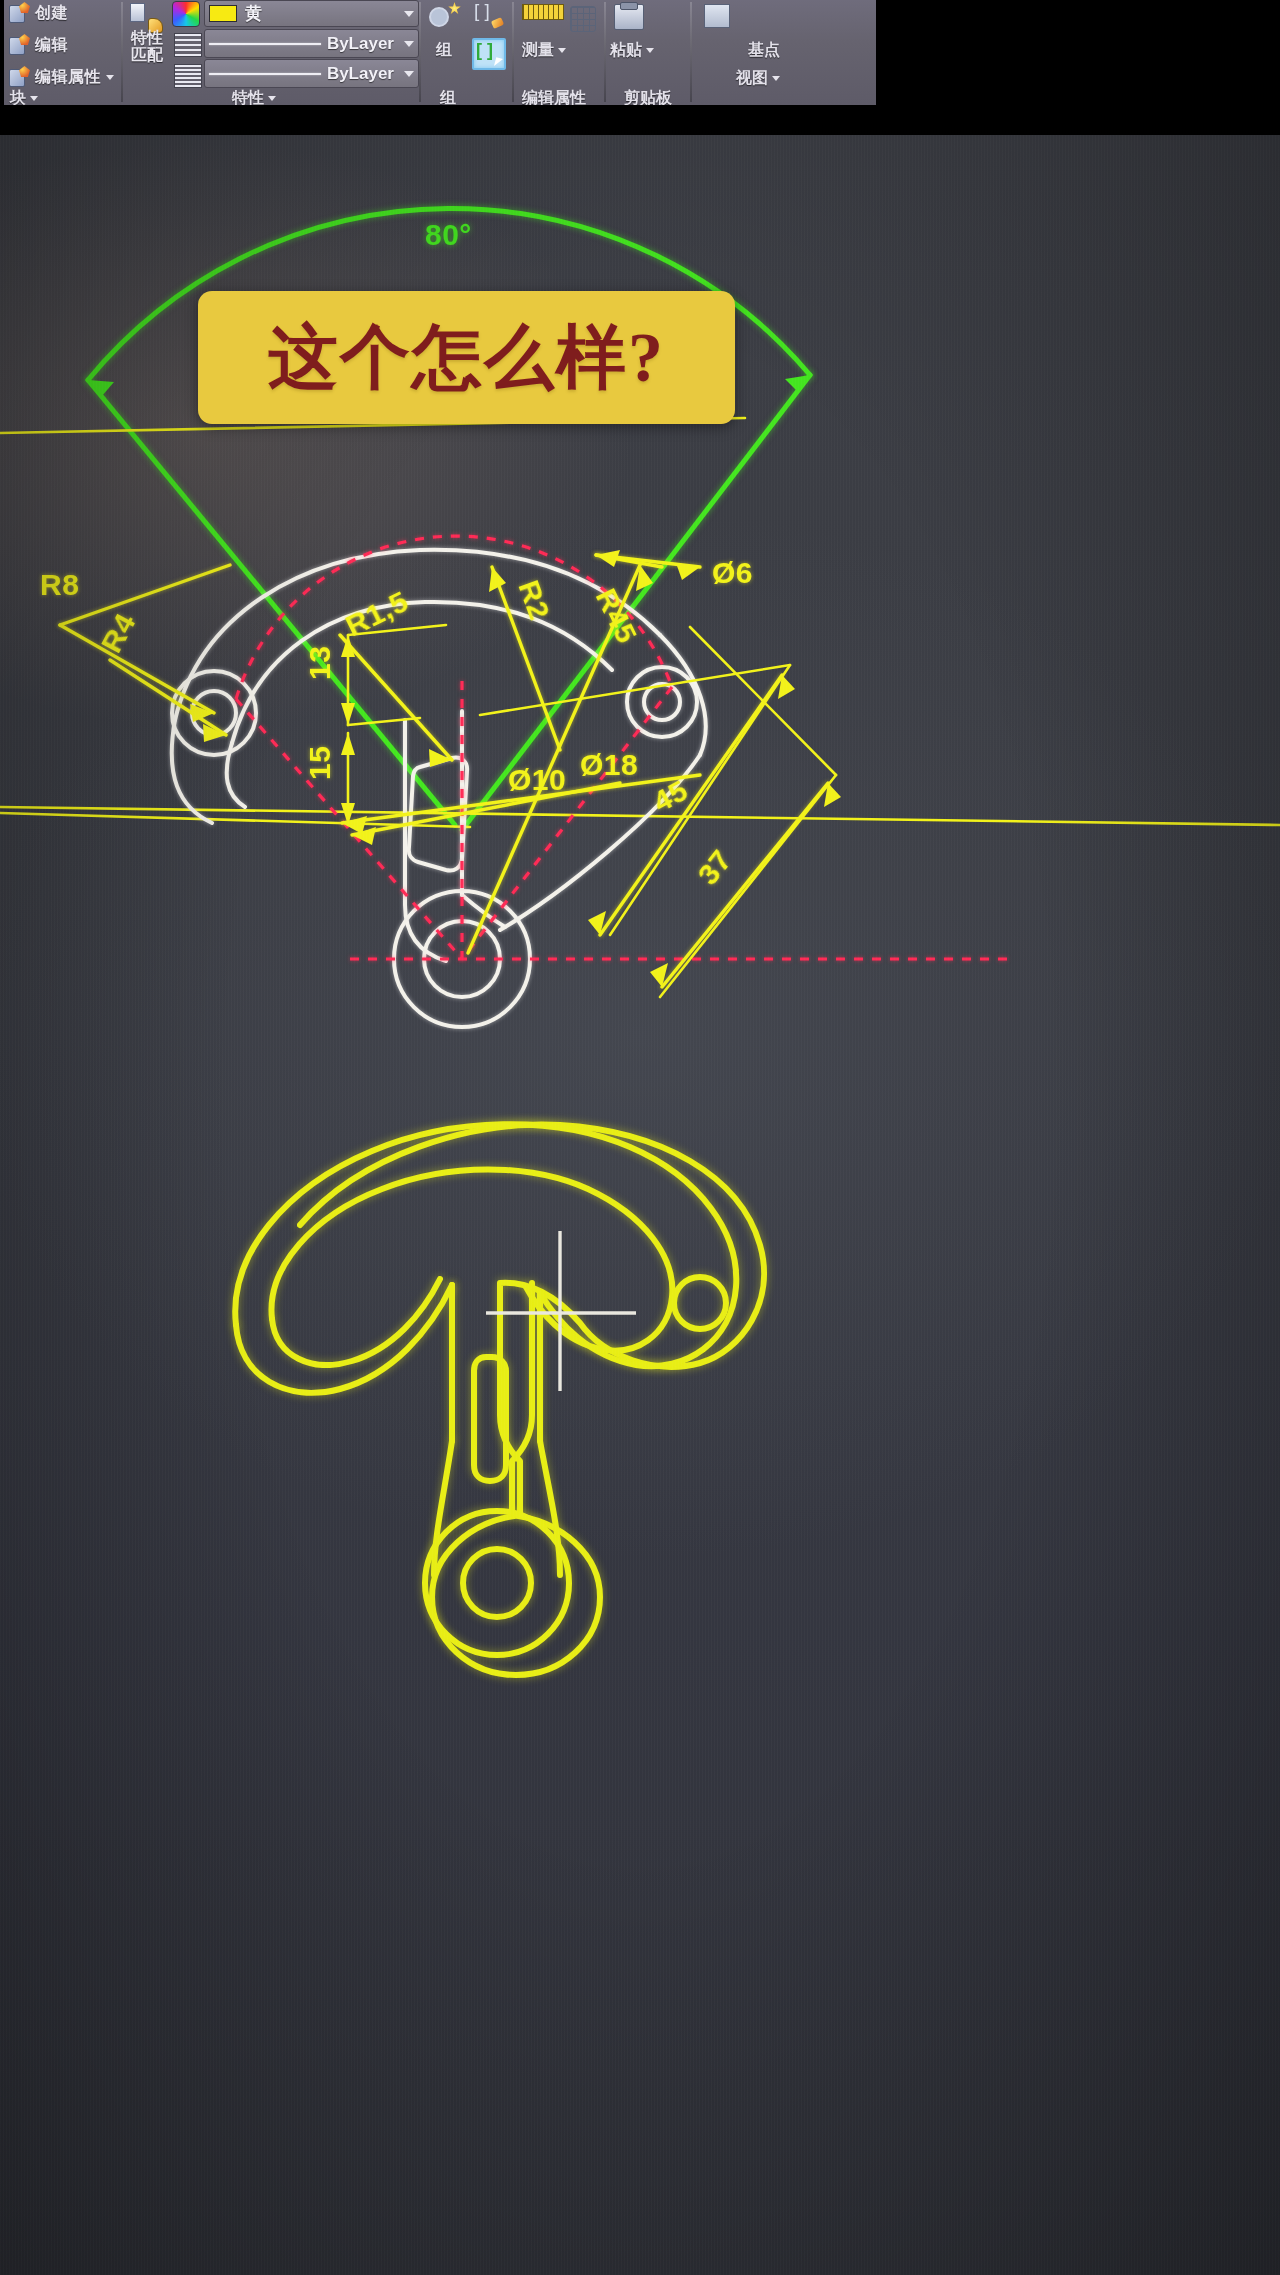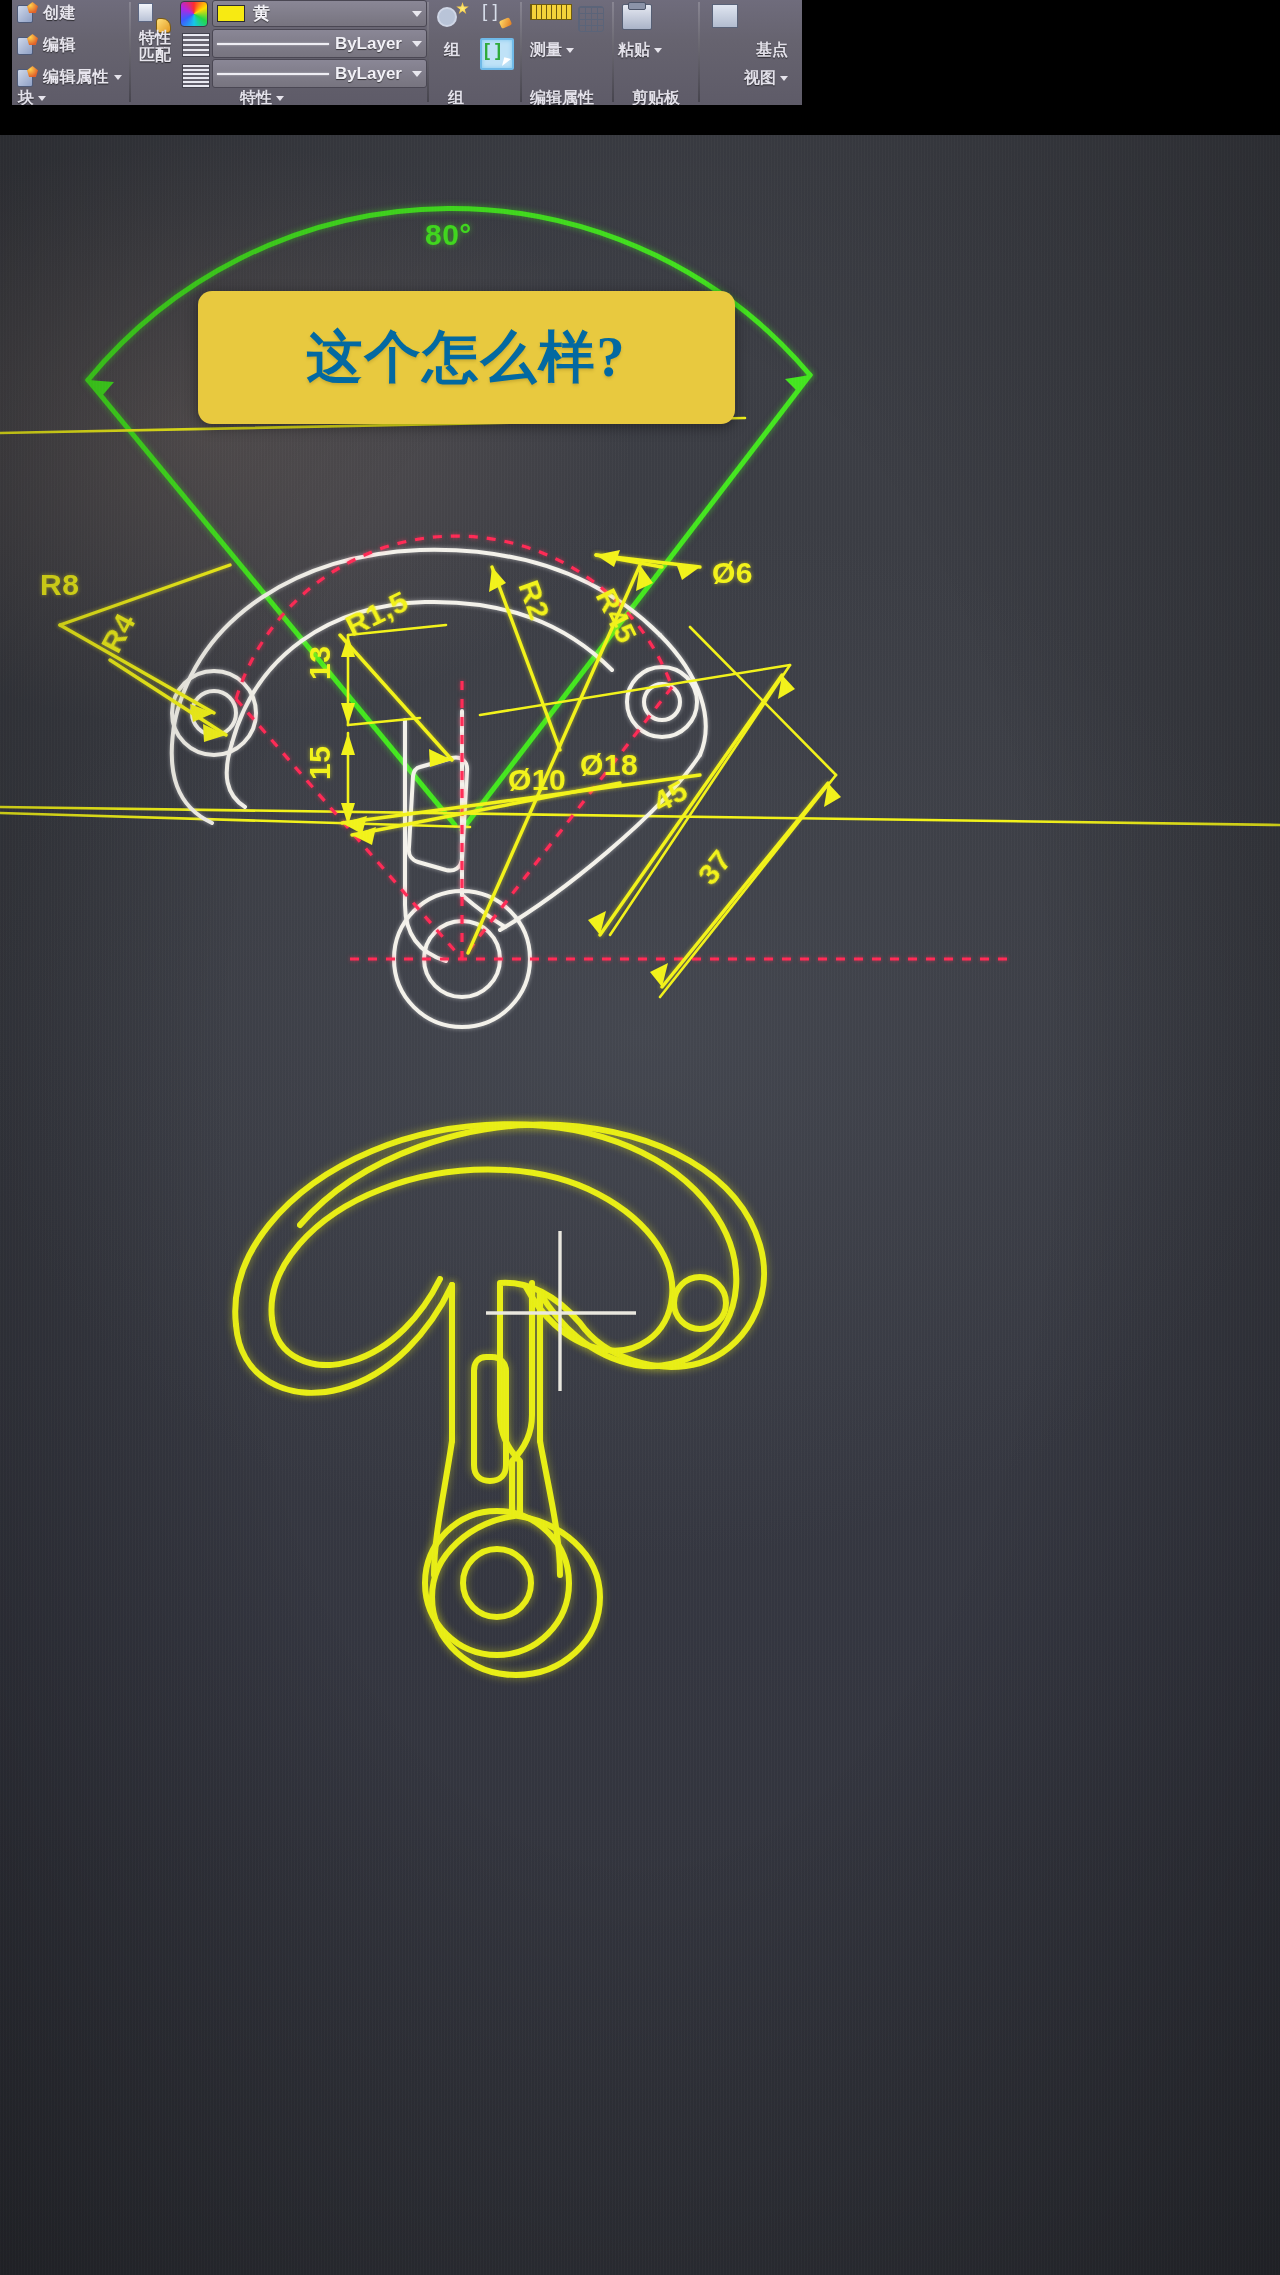--- a/index.html
+++ b/index.html
@@ -1,21 +1,21 @@
 <!DOCTYPE html>
 <html><head>
 <meta charset="utf-8">
 <title>CAD Screen Photo</title>
 <style>
   html,body{margin:0;padding:0;background:#000;}
   body{width:1280px;height:2275px;position:relative;overflow:hidden;
        font-family:"Liberation Sans","DejaVu Sans",sans-serif;}
 
   
-  #ribbon{position:absolute;left:12px;top:0;width:790px;height:105px;
+  #ribbon{position:absolute;left:4px;top:0;width:872px;height:105px;
           background:linear-gradient(180deg,#6f6c7c 0%,#66636f 40%,#5e5b68 100%);
           overflow:hidden;filter:blur(0.35px);}
   #ribbon-shadow{position:absolute;left:0;top:0;width:1280px;height:135px;
           background:linear-gradient(180deg,#15151c 0%,#1b1b22 70%,#23232a 100%);z-index:-1;}
   .rb-sep{position:absolute;top:2px;width:2px;height:100px;
           background:linear-gradient(180deg,rgba(255,255,255,.18),rgba(0,0,0,.25));}
 
   .rb-cmd{position:absolute;display:flex;align-items:center;gap:5px;
           color:#e8e6ee;font-size:16px;font-weight:700;letter-spacing:.5px;
           text-shadow:0 1px 1px rgba(0,0,0,.6);white-space:nowrap;}
@@ -118,21 +118,21 @@
            filter:drop-shadow(0 0 2px rgba(242,242,26,.55));}
   text.gdim{fill:#44e61f;font-family:"Liberation Sans","DejaVu Sans",sans-serif;
            font-weight:700;font-size:30px;letter-spacing:.5px;
            filter:drop-shadow(0 0 3px rgba(68,230,31,.6));}
 
   
   #banner{position:absolute;left:198px;top:291px;width:537px;height:133px;
           background:#e8c93f;border-radius:14px;
           display:flex;align-items:center;justify-content:center;
           box-shadow:0 3px 14px rgba(0,0,0,.4);}
-  #banner .btxt{color:#0369a1;font-size:56px;font-weight:700;letter-spacing:2px;
+  #banner .btxt{color:#7f1d1d;font-size:70px;font-weight:700;letter-spacing:2px;
           font-family:"Liberation Serif","DejaVu Serif",serif;
           text-shadow:0 2px 3px rgba(120,90,10,.25);white-space:nowrap;}
 </style>
 </head>
 <body>
 
 <div id="ribbon-shadow"></div>
 
 <div id="ribbon">
 

